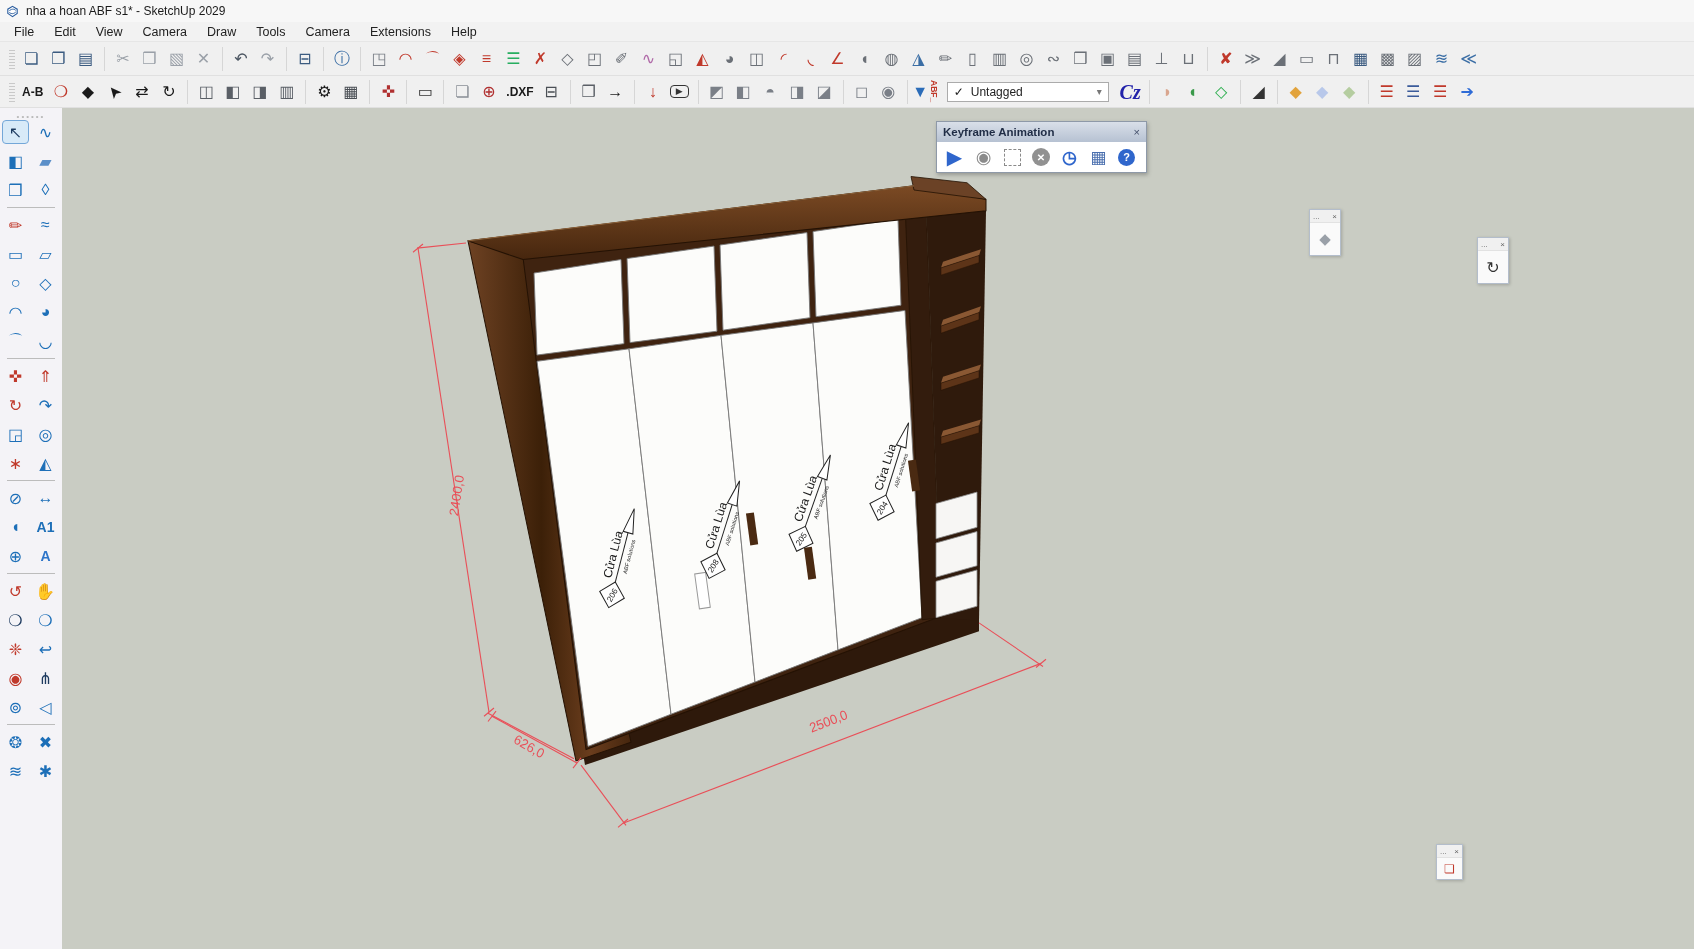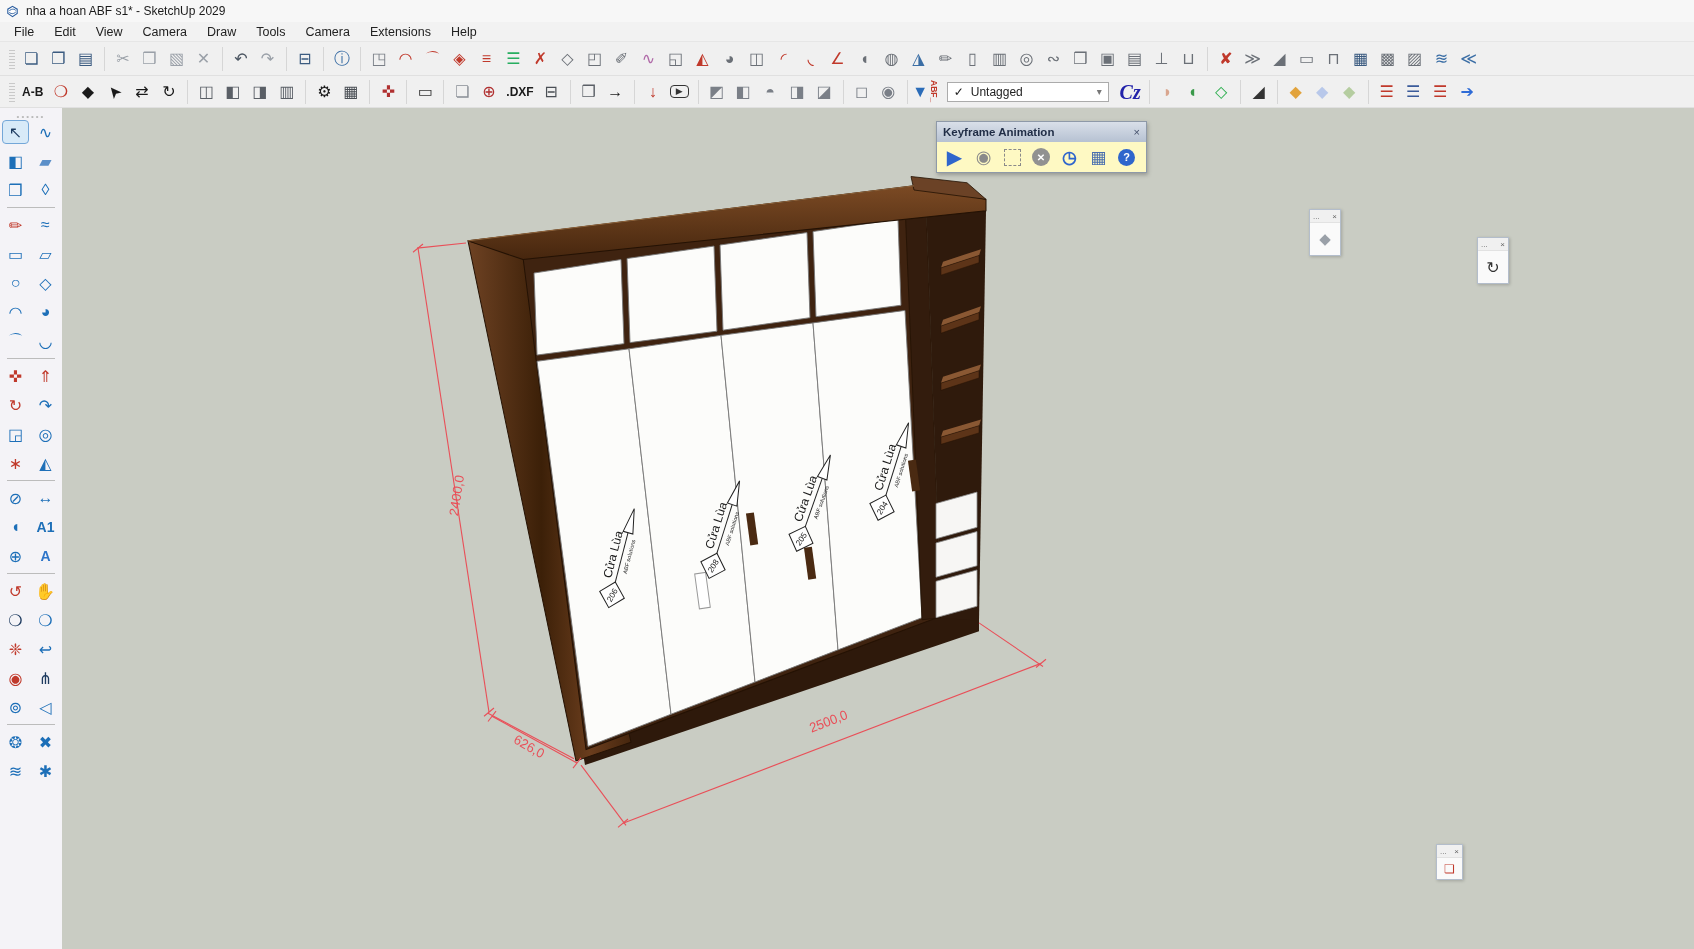--- a/index.html
+++ b/index.html
@@ -47,21 +47,21 @@
     font-size:16px; cursor:default; border-radius:4px; }
   .sbi.txt { font-size:14px; font-weight:bold;text-align:right; }
   .sbi.active { background:#d8eaf8; border:1px solid #74a7d8; }
   .sb-div { height:1px; background:#bcbcbc; margin:5px 4px; }
 
   .viewport { position:relative; flex:1; background:#c9ccc3; }
   .viewport svg.scene { position:absolute; inset:0; width:100%; height:100%; }
 
   
   .kf-panel { position:absolute; left:874px; top:13px; width:211px;
-    border:1px solid #8e99a8; box-shadow:1px 2px 4px rgba(0,0,0,.25); background:#fef9c3; }
+    border:1px solid #8e99a8; box-shadow:1px 2px 4px rgba(0,0,0,.25); background:#ffffff; }
   .kf-header { height:20px; background:linear-gradient(#d9dfe9,#b6c1d2); display:flex;
     align-items:center; padding:0 6px; }
   .kf-title { font-size:11.5px; font-weight:bold; color:#1f2c45; }
   .kf-close { margin-left:auto; font-size:11px; color:#44506b; cursor:default; }
   .kf-body { height:30px; display:flex; align-items:center; gap:4px; padding:0 5px; }
   .kfb { width:25px; height:24px; display:flex; align-items:center; justify-content:center; }
   .kfb.play .g { color:#2f66cc; font-size:20px; }
   .kfb.record .g { color:#8a8a8a; font-size:18px; }
   .kfb.dashed { width:17px; height:17px; border:1.4px dashed #8a8a8a; margin:0 4px; }
   .kfb.gray-circle { width:18px; height:18px; border-radius:50%; background:#919191; margin:0 3px; }

